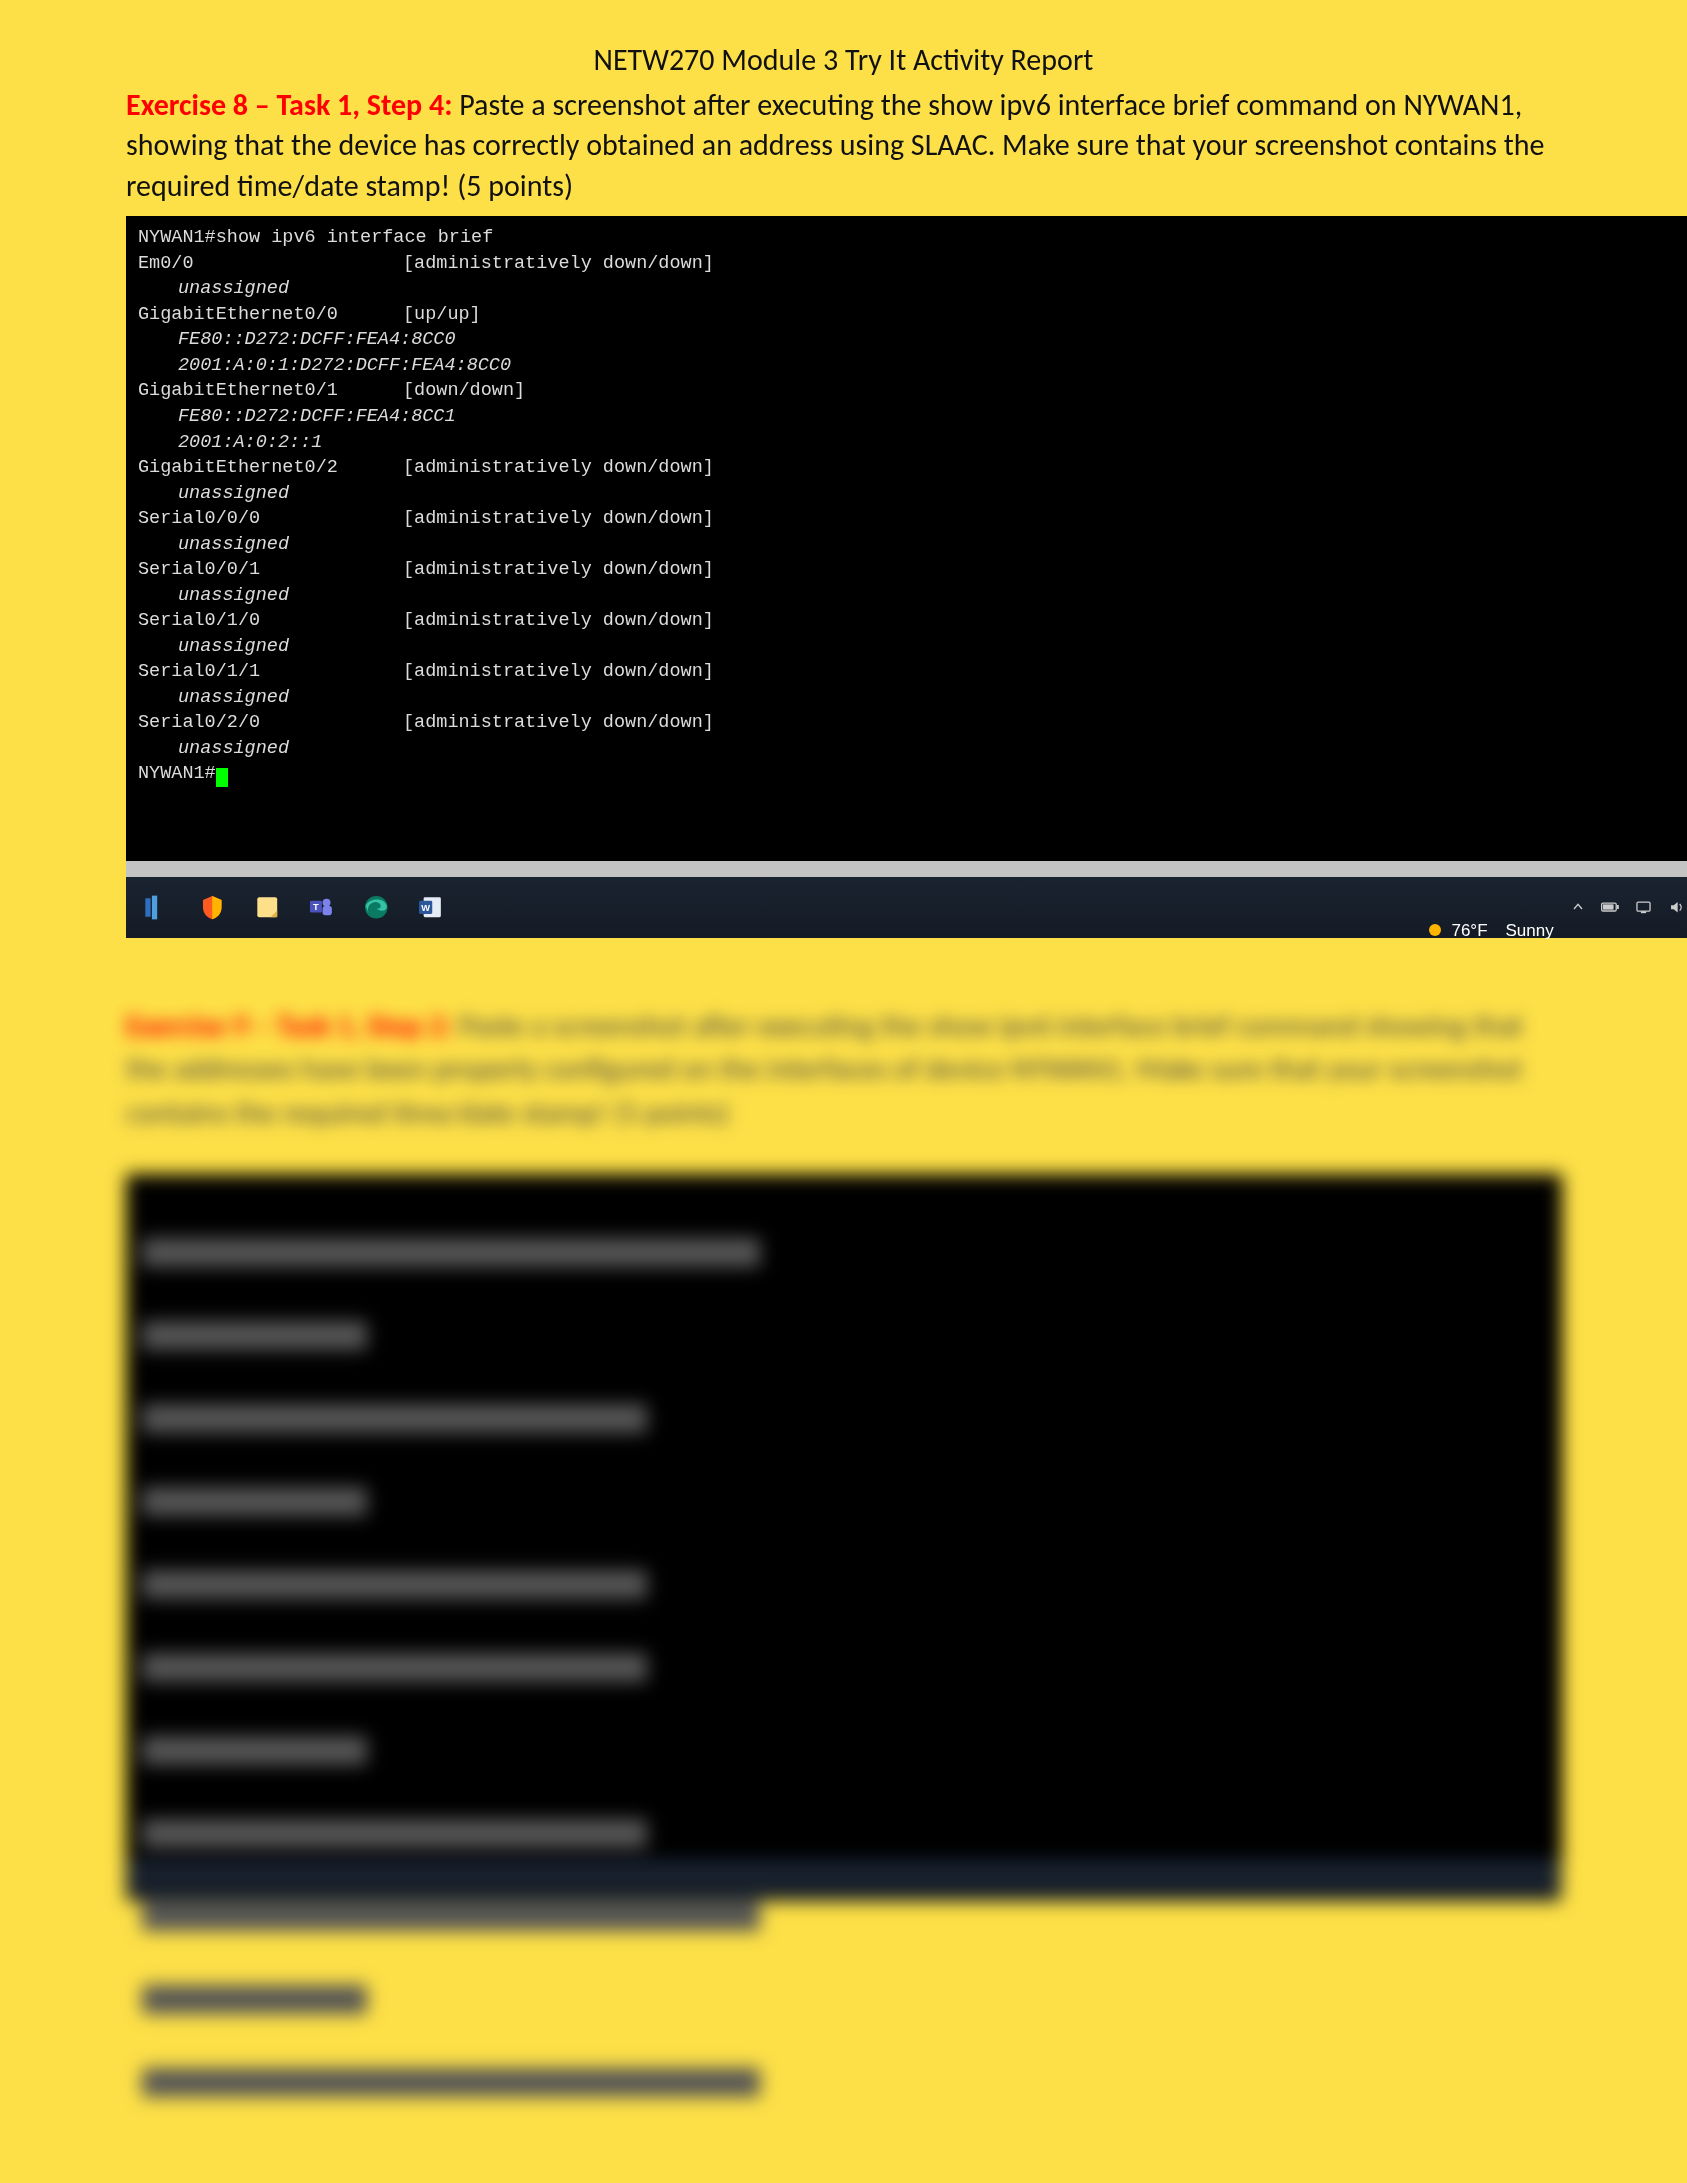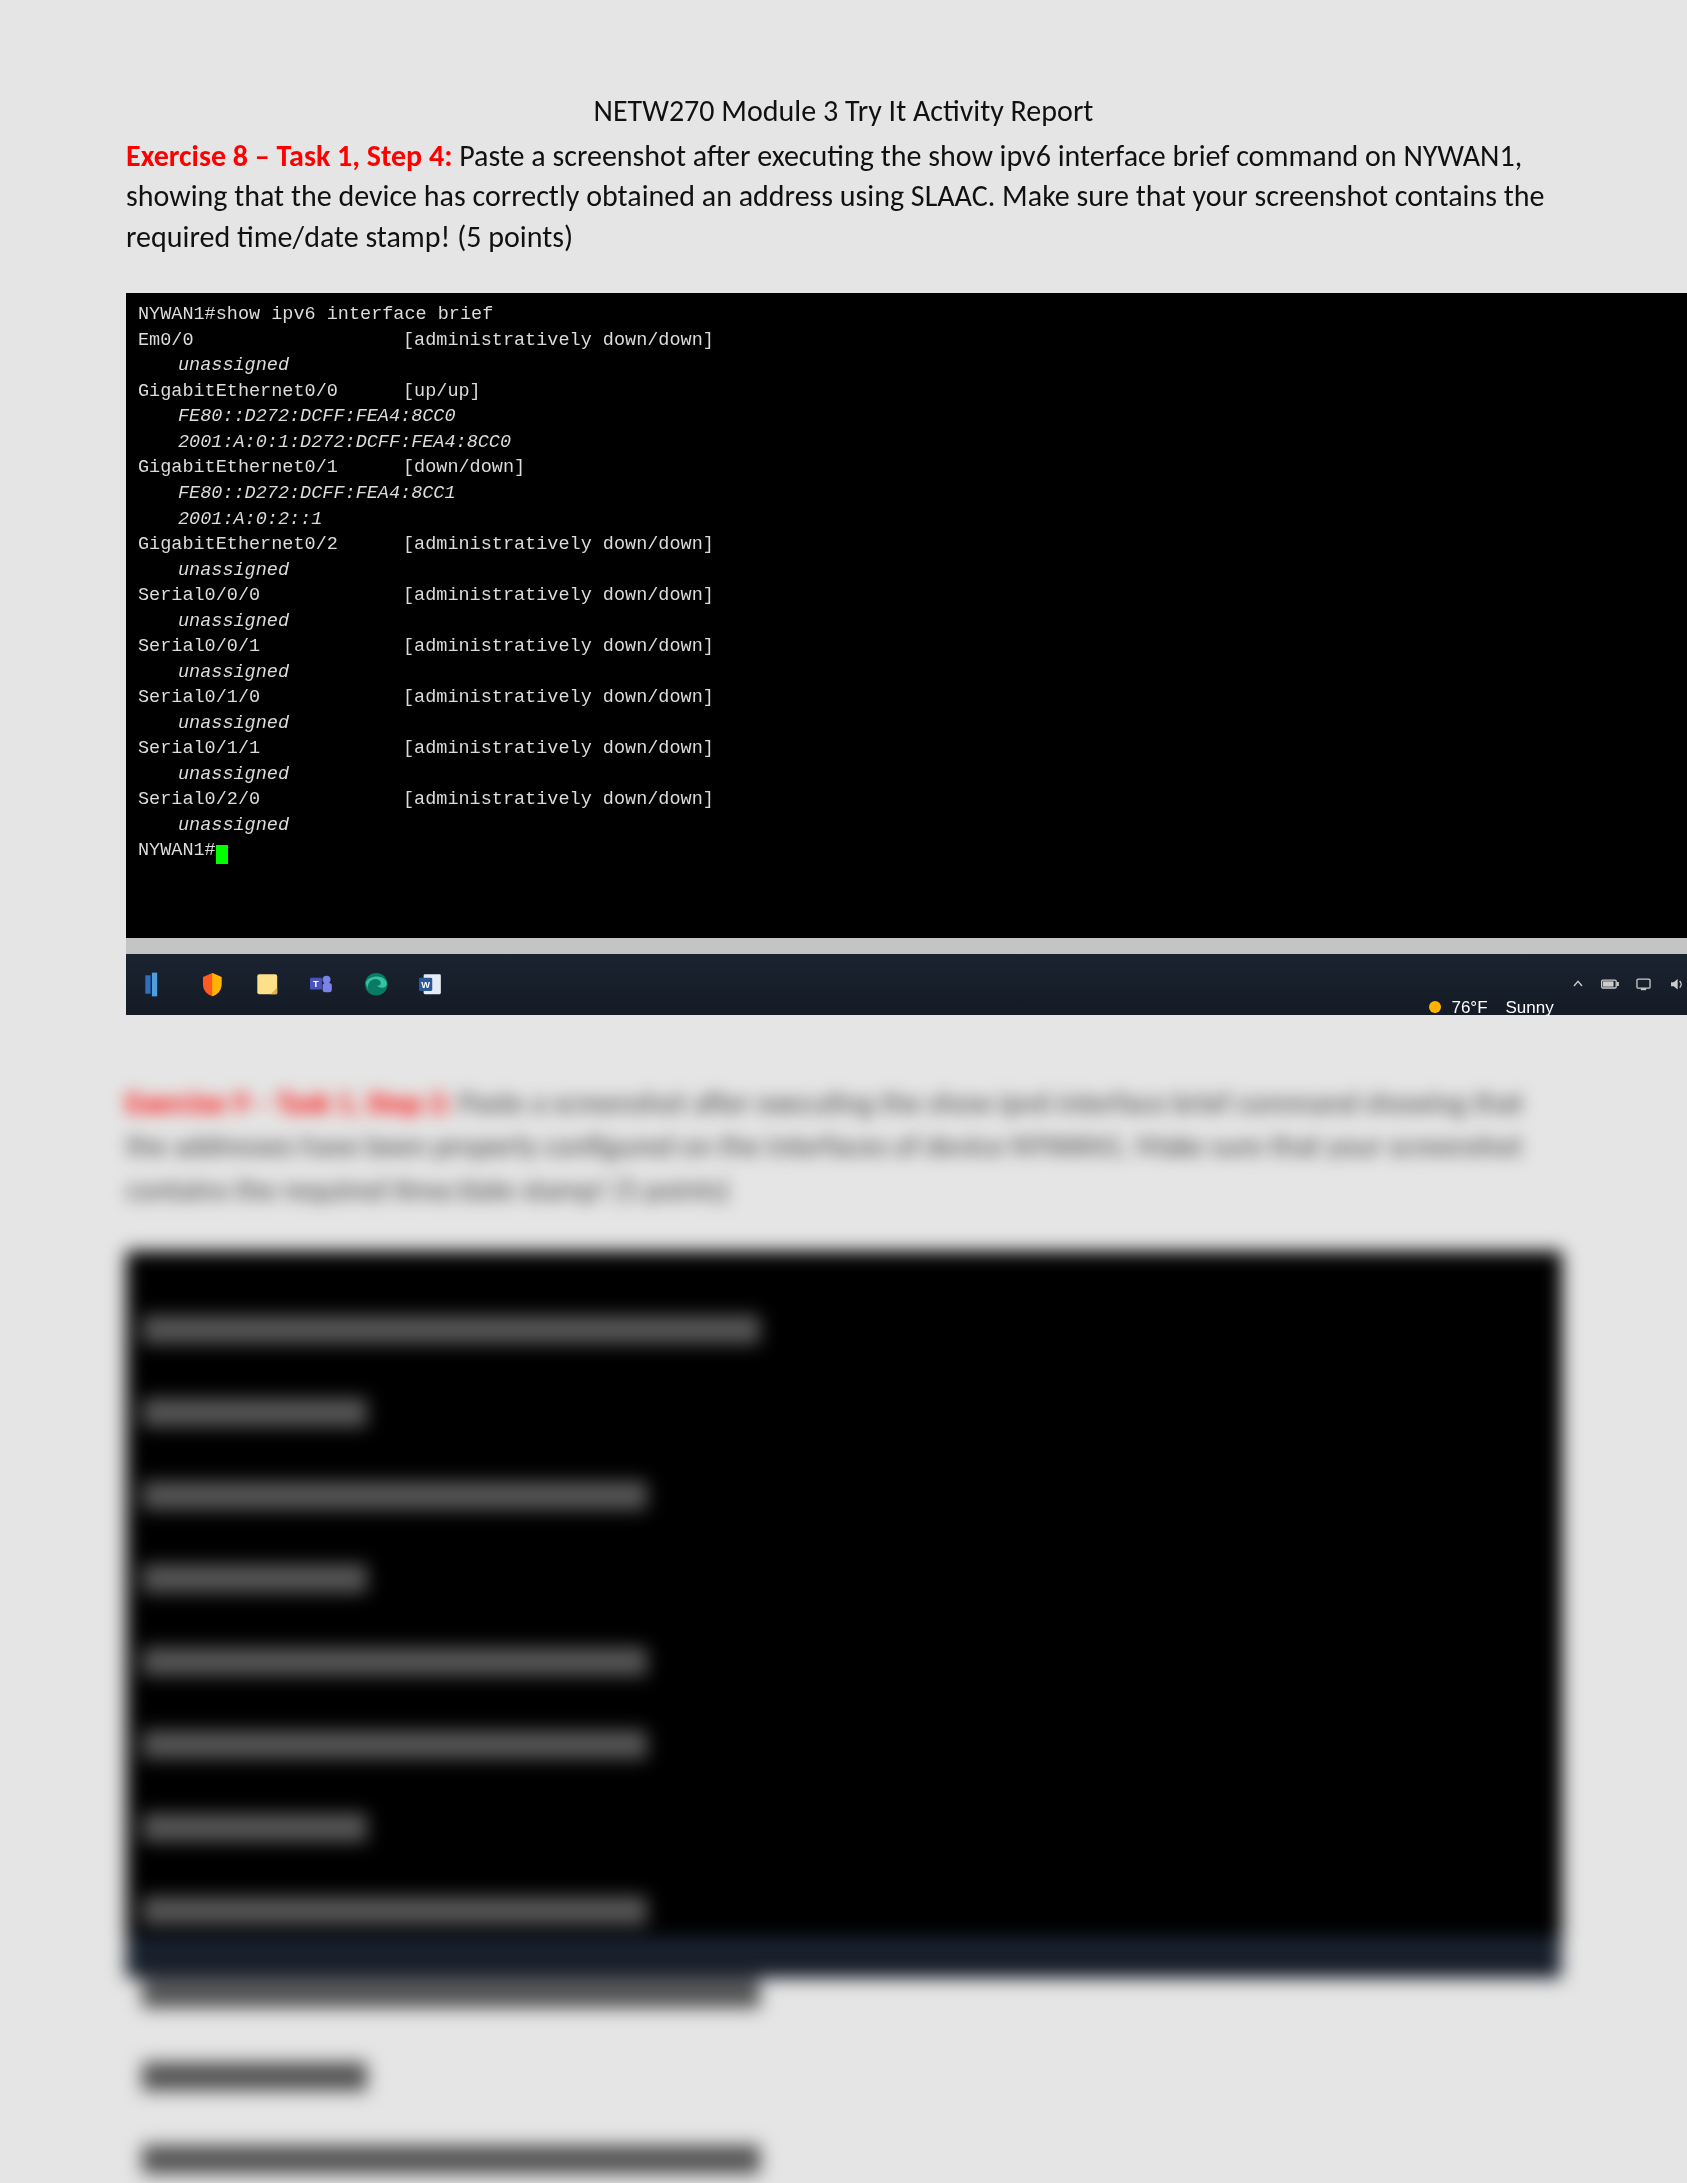--- a/index.html
+++ b/index.html
@@ -5,35 +5,35 @@
   * { box-sizing: border-box; }
   html, body {
     margin: 0;
     padding: 0;
     background: #fff;
     font-family: Calibri, "Segoe UI", Arial, sans-serif;
   }
   .page {
     width: 1687px;
     height: 2183px;
-    background: #e5e5e5;
+    background: #fde047;
     position: relative;
-    padding: 92px 126px 0 126px;
+    padding: 41px 126px 0 126px;
   }
   .doc-title {
     text-align: center;
     font-size: 30px;
     color: #111;
     margin-bottom: 6.6px;
   }
   .prompt {
     font-size: 30px;
     color: #111;
     line-height: 1.35;
-    margin-bottom: 36px;
+    margin-bottom: 10px;
   }
   .prompt .ex-label {
     color: #ff0000;
     font-weight: 700;
   }
   
   .shot {
     width: 1659px;
     background: #000;
     color: #dcdcdc;

